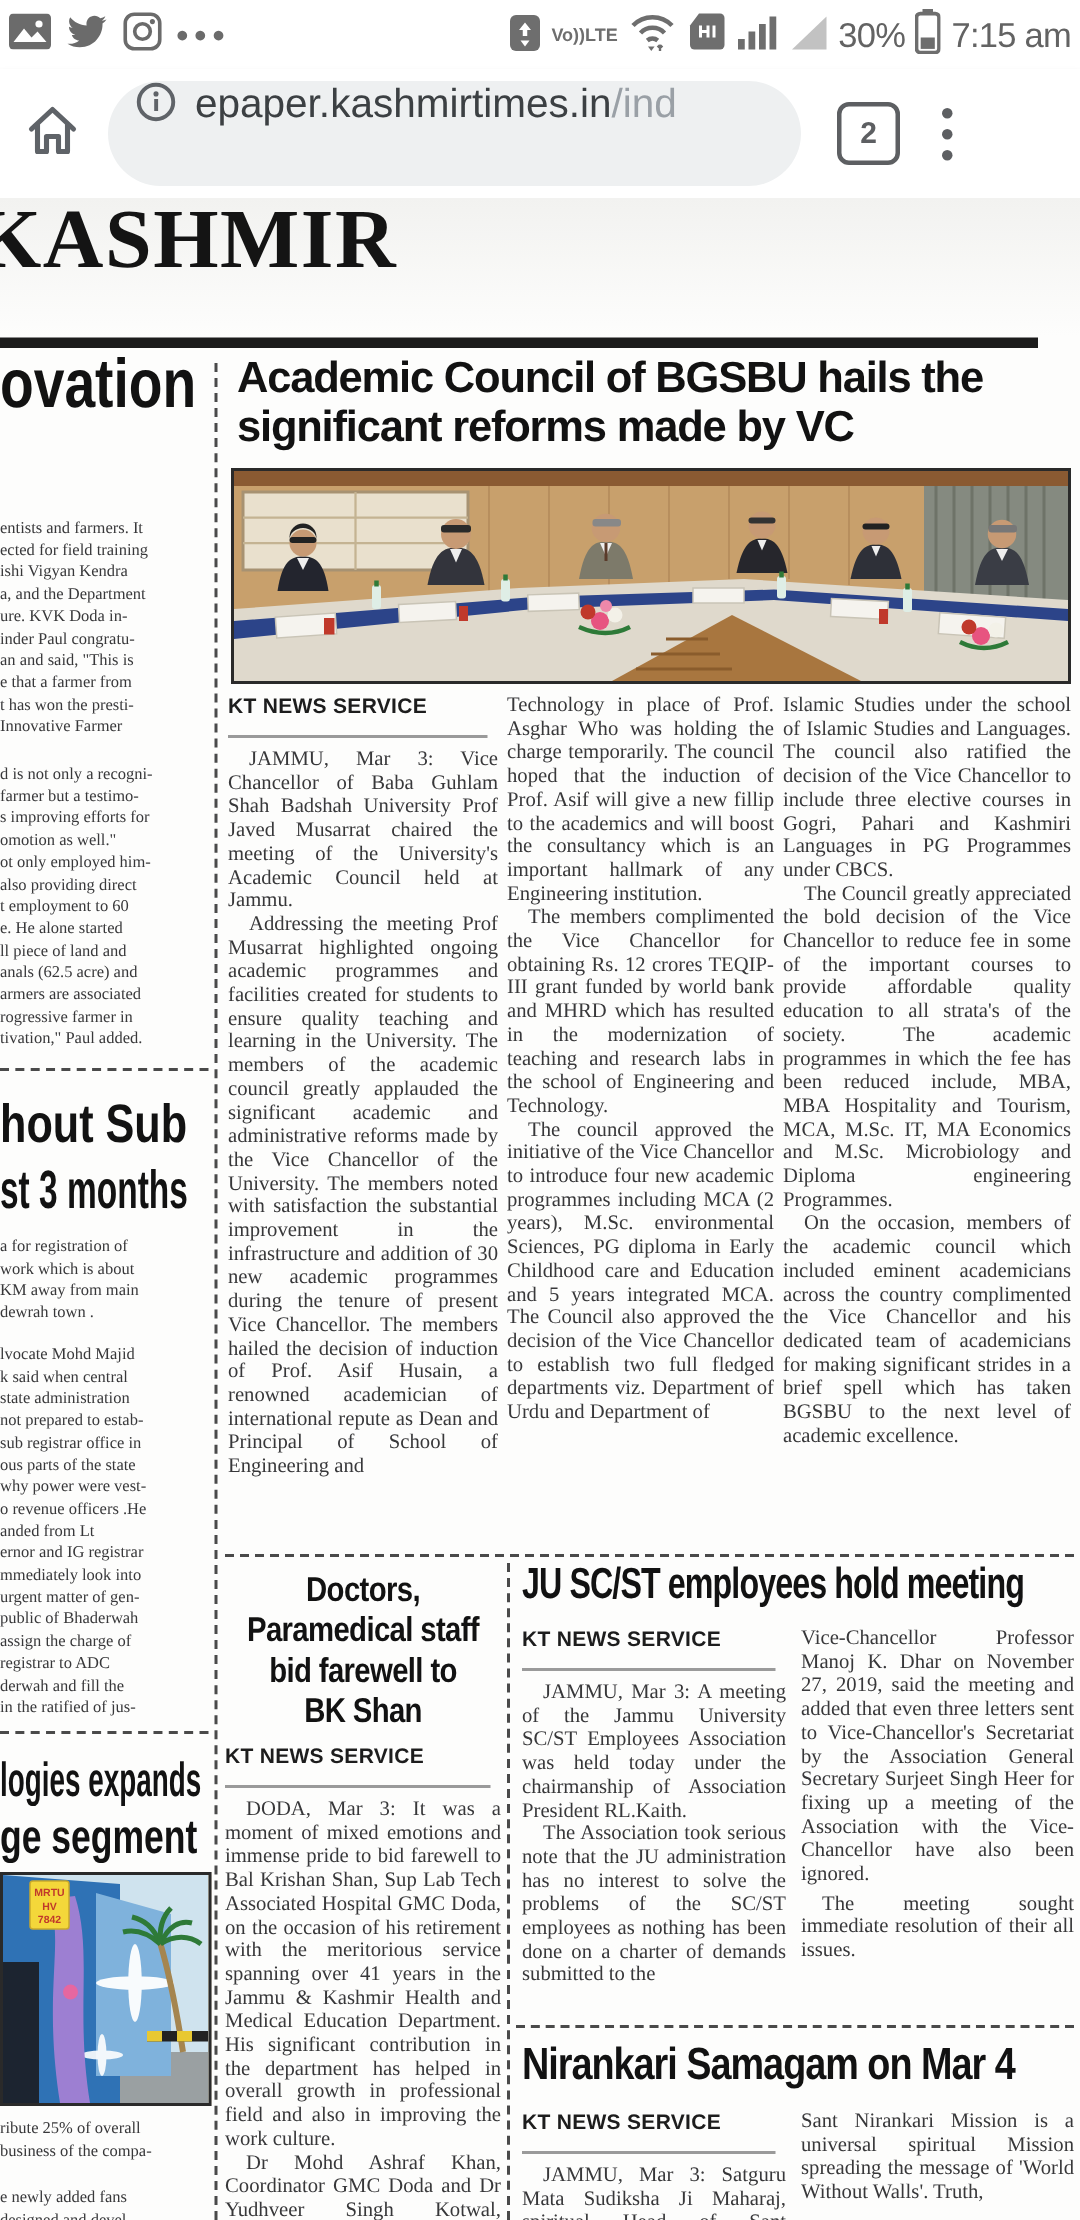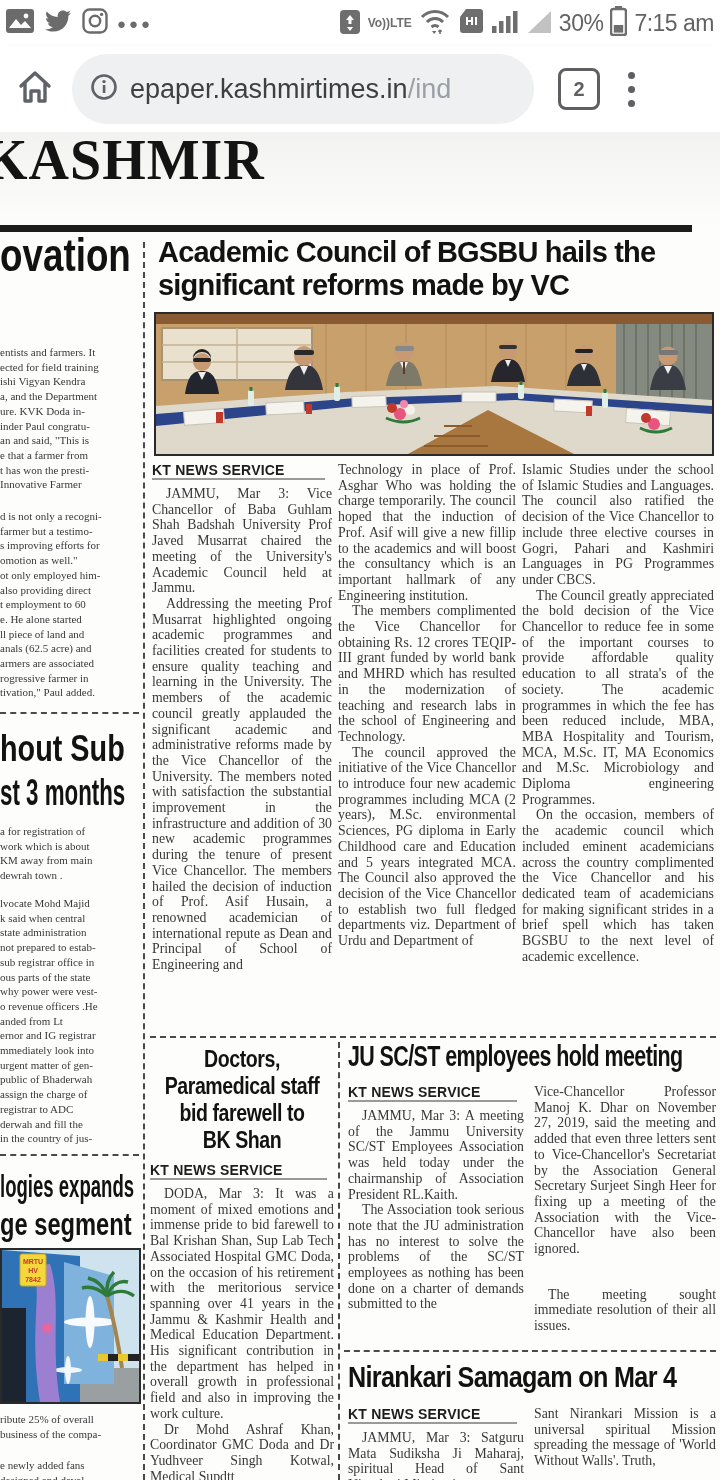--- a/index.html
+++ b/index.html
@@ -12,46 +12,46 @@
   .sb-left,.sb-right{display:flex;align-items:center;gap:9px;}
   .sb-right{gap:7px;}
   .sb-text{color:#636363;font-size:23px;font-weight:400;letter-spacing:-0.5px;}
   .volte{display:flex;flex-direction:row;line-height:11px;color:#6e6e6e;font-weight:700;font-size:12px;}
   .sb-dots{color:#6b6b6b;font-size:15px;letter-spacing:3px;font-weight:700;}
 
   
   .browser-bar{position:absolute;top:46px;left:0;width:720px;height:86px;display:flex;align-items:center;
                background:#fff;box-shadow:0 2px 4px rgba(0,0,0,0.10);}
   .url-pill{margin-left:16px;width:462px;height:70px;border-radius:35px;background:#eef0f1;
-            display:flex;align-items:center;padding:0 18px;box-sizing:border-box;gap:12px;}
+            display:flex;align-items:flex-start;padding:0 18px;box-sizing:border-box;gap:12px;}
   .url-text{font-size:27px;color:#3c4043;white-space:nowrap;overflow:hidden;}
   .url-path{color:#9aa0a6;}
   .tab-box{margin-left:24px;width:36px;height:36px;border:3px solid #5d5f62;border-radius:8px;
            display:flex;align-items:center;justify-content:center;font-size:20px;font-weight:700;color:#5d5f62;}
   .menu-dots{margin-left:28px;display:flex;flex-direction:column;gap:7px;}
   .menu-dots i{width:7px;height:7px;border-radius:50%;background:#5d5f62;}
 
   
   .paper{position:absolute;top:132px;left:0;width:720px;height:1348px;background:#fdfdfc;color:#222;overflow:hidden;}
   .masthead-band{position:absolute;top:0;left:0;right:0;height:92px;background:linear-gradient(#f2f2f0,#fdfdfc);}
   .masthead{position:absolute;top:-4px;left:-16px;font-family:"Liberation Serif",serif;font-weight:700;
             font-size:56px;letter-spacing:1px;color:#141414;white-space:nowrap;}
   .thick-rule{position:absolute;top:93px;left:0;width:692px;height:7px;background:#1c1c1c;}
 
   .vdash{position:absolute;width:0;border-left:2px dashed #4a4a4a;}
   .hdash{position:absolute;height:0;border-top:2px dashed #4a4a4a;}
 
   .news-h{font-family:"Liberation Sans",sans-serif;font-weight:700;color:#121212;}
   .byline{font:700 14px/16px "Liberation Sans",sans-serif;color:#1d1d1d;letter-spacing:0.2px;
-          border-bottom:2px solid #9a9a9a;padding-bottom:0;margin-bottom:6px;width:96%;}
+          border-bottom:2px solid #9a9a9a;padding-bottom:12px;margin-bottom:6px;width:96%;}
   .body-text{font-family:"Liberation Serif",serif;font-size:13.8px;line-height:15.7px;
              text-align:justify;color:#38383a;}
   .body-text p{margin:0;text-indent:14px;}
   .cont p:first-child{text-indent:0;}
-  .gap2 p + p{margin-top:30px;}
+  .gap2 p + p{margin-top:4px;}
 
   .ncol{position:absolute;top:330px;height:576px;overflow:hidden;}
 
   
   .lc-lines{position:absolute;left:0;width:141px;font-family:"Liberation Serif",serif;
             font-size:11px;line-height:14.7px;color:#38383a;overflow:hidden;}
   .lc-line{white-space:nowrap;}
   .lc-h{position:absolute;left:0;font-family:"Liberation Sans",sans-serif;font-weight:700;color:#121212;
         white-space:nowrap;transform-origin:0 50%;}
 
@@ -227,21 +227,21 @@
         <div class="lc-line">why power were vest-</div>
         <div class="lc-line">o revenue officers .He</div>
         <div class="lc-line">anded from Lt</div>
         <div class="lc-line">ernor and IG registrar</div>
         <div class="lc-line">mmediately look into</div>
         <div class="lc-line">urgent matter of gen-</div>
         <div class="lc-line">public of Bhaderwah</div>
         <div class="lc-line">assign the charge of</div>
         <div class="lc-line">registrar to ADC</div>
         <div class="lc-line">derwah and fill the</div>
-        <div class="lc-line">in the country of jus-</div>
+        <div class="lc-line">in the ratified of jus-</div>
       </div>
 
     <div class="lc-h" style="top:1036px;font-size:32px;transform:scaleX(0.58)">logies expands</div>
     <div class="lc-h" style="top:1074px;font-size:32px;transform:scaleX(0.74)">ge segment</div>
 
     <div class="photo-frame" style="left:0;top:1116px;width:137px;height:152px">
       <svg width="137" height="152" viewBox="0 0 137 152">
         <rect x="0" y="0" width="137" height="152" fill="#cfe3ee"></rect>
         <rect x="0" y="118" width="137" height="34" fill="#9aa0a2"></rect>
         <polygon points="0,0 78,6 78,152 0,152" fill="#2f72b5"></polygon>

